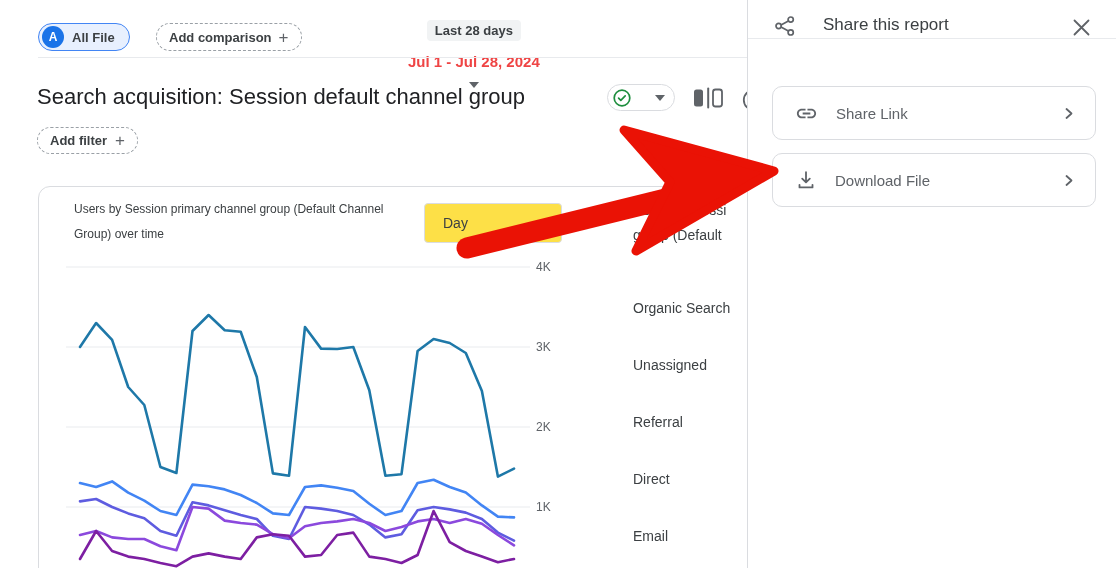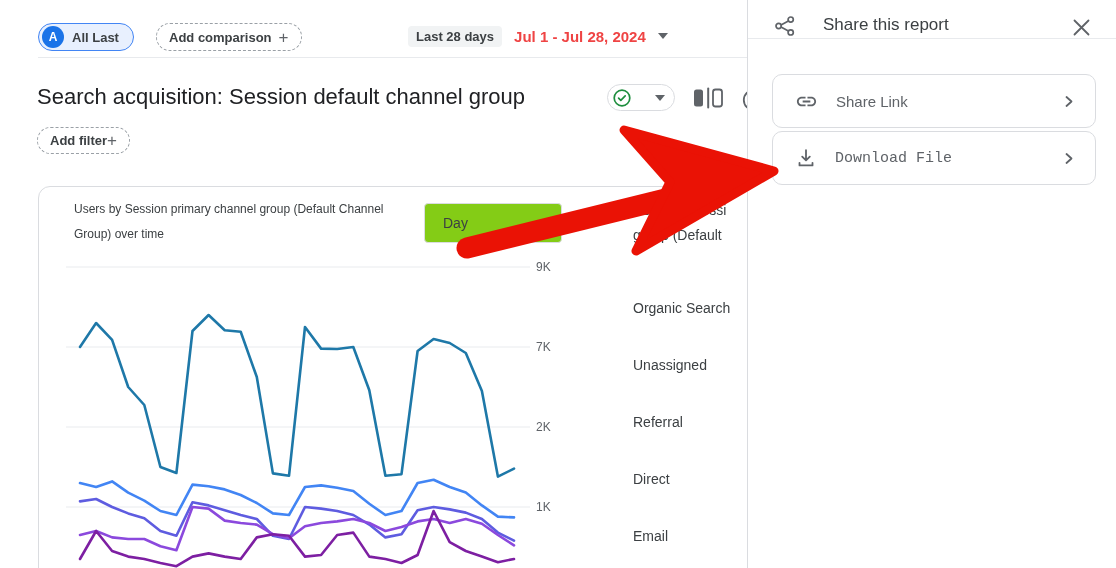--- a/index.html
+++ b/index.html
@@ -11,42 +11,42 @@
 
   .pill { position:absolute; display:flex; align-items:center; height:28px; border-radius:14px;
     font-size:13px; font-weight:bold; color:#3c4043; cursor:pointer; background:#fff; }
   #all-users-pill { left:38px; top:23px; padding:0 14px 0 3px; gap:8px;
     border:1px solid #4285f4; background:#e8f0fe; }
   #all-users-avatar { width:22px; height:22px; border-radius:50%; background:#1a73e8; color:#fff;
     font-size:12px; font-weight:bold; display:flex; align-items:center; justify-content:center; }
   #add-comparison-pill { left:156px; top:23px; padding:0 12px; gap:7px; border:1px dashed #9aa0a6; }
   .plus { font-size:17px; font-weight:400; color:#5f6368; line-height:1; }
 
-  #date-control { position:absolute; left:408px; top:20px; height:32px; display:flex; align-items:center; gap:12px; cursor:pointer; }
+  #date-control { position:absolute; left:408px; top:20px; height:32px; display:flex; align-items:center; gap:12px; cursor:pointer;flex-direction:column; }
   #date-preset { background:#f1f3f4; border-radius:4px; padding:3px 8px; font-size:13px; font-weight:bold; color:#3c4043; }
   #date-text { font-size:15px; font-weight:bold; color:#ef4444; }
   .caret { width:0; height:0; border-left:5px solid transparent; border-right:5px solid transparent;
     border-top:6px solid #5f6368; }
 
   #topbar-divider { position:absolute; left:38px; top:57px; width:710px; height:1px; background:#e8eaed; }
 
   #page-title { position:absolute; left:37px; top:84px; font-size:22px; font-weight:400; color:#202124; white-space:nowrap; }
   #verified-badge { position:absolute; left:607px; top:84px; width:68px; height:27px; border:1px solid #dadce0;
     border-radius:14px; display:flex; align-items:center; justify-content:space-between; padding:0 9px 0 4px; cursor:pointer; background:#fff; }
   #compare-icon-btn { position:absolute; left:692px; top:86px; cursor:pointer; }
   #insights-icon-btn { position:absolute; left:742px; top:87px; cursor:pointer; }
 
-  #add-filter-pill { left:37px; top:127px; height:27px; padding:0 12px; gap:0; border:1px dashed #9aa0a6;align-items:center; }
+  #add-filter-pill { left:37px; top:127px; height:27px; padding:0 12px; gap:8px; border:1px dashed #9aa0a6;align-items:center; }
 
   #chart-card { position:absolute; left:38px; top:186px; width:1060px; height:420px;
     border:1px solid #dadce0; border-radius:12px; background:#fff; }
 
   #line-chart-title { position:absolute; left:74px; top:197px; width:332px; font-size:12px; line-height:25px; color:#3c4043; }
   #day-select { position:absolute; left:424px; top:203px; width:138px; height:40px; border:1px solid #dadce0;
-    border-radius:4px; background:#84cc16; display:flex; align-items:center; justify-content:space-between;
+    border-radius:4px; background:#fde047; display:flex; align-items:center; justify-content:space-between;
     padding:0 14px 0 18px; font-size:14px; color:#3c4043; cursor:pointer; }
 
   #bar-title-1 { position:absolute; left:633px; top:198px; width:114px; font-size:14px; line-height:25px;
     color:#3c4043; white-space:nowrap; overflow:hidden; }
   #bar-title-2 { position:absolute; left:633px; top:223px; width:114px; font-size:14px; line-height:25px;
     color:#3c4043; white-space:nowrap; overflow:hidden; }
 
   .ytick { position:absolute; left:536px; font-size:12px; color:#5f6368; }
   .cat-label { position:absolute; left:633px; font-size:14px; color:#3c4043; white-space:nowrap;text-align:right; }
 
@@ -54,37 +54,37 @@
 
   
   #share-panel { position:absolute; left:747px; top:0; width:369px; height:568px; background:#fff;
     border-left:1px solid #dadce0; z-index:10; }
   #panel-header { position:relative; height:39px; border-bottom:1px solid #e8eaed; }
   #panel-share-icon { position:absolute; left:26px; top:15px; }
   #panel-title { position:absolute; left:75px; top:15px; font-size:17px; color:#3c4043; }
   #panel-close { position:absolute; left:322px; top:16px; cursor:pointer; padding:2px; }
   .share-item { position:absolute; left:24px; width:324px; height:54px; border:1px solid #dadce0;
     border-radius:10px; background:#fff; display:flex; align-items:center; cursor:pointer; }
-  #share-link-item { top:74px; }
-  #download-file-item { top:131px;font-family:Liberation Mono, monospace; }
+  #share-link-item { top:86px; }
+  #download-file-item { top:153px; }
   .share-item .item-icon { margin-left:22px; display:flex; }
   .share-item .item-label { margin-left:18px; font-size:15px; color:#5f6368; }
   .share-item .item-chevron { position:absolute; right:20px; display:flex; }
 
   
   #red-arrow { position:absolute; left:0; top:0; width:1116px; height:568px; z-index:20; pointer-events:none; }
 </style>
 </head>
 <body>
 
 <div id="main">
 
   <div id="all-users-pill" class="pill">
     <span id="all-users-avatar">A</span>
-    <span>All Last</span>
+    <span>All File</span>
   </div>
   <div id="add-comparison-pill" class="pill">
     <span>Add comparison</span>
     <span class="plus">+</span>
   </div>
   <div id="date-control">
     <span id="date-preset">Last 28 days</span>
     <span id="date-text">Jul 1 - Jul 28, 2024</span>
     <span class="caret"></span>
   </div>
@@ -120,22 +120,22 @@
 
   <div id="chart-card"></div>
   <div id="line-chart-title">Users by Session primary channel group (Default Channel Group) over time</div>
   <div id="day-select">
     <span>Day</span>
     <span class="caret"></span>
   </div>
   <div id="bar-title-1">Users by Sessi</div>
   <div id="bar-title-2">group (Default</div>
 
-  <div class="ytick" style="top:260px">9K</div>
-  <div class="ytick" style="top:340px">7K</div>
+  <div class="ytick" style="top:260px">4K</div>
+  <div class="ytick" style="top:340px">3K</div>
   <div class="ytick" style="top:420px">2K</div>
   <div class="ytick" style="top:500px">1K</div>
 
   <div class="cat-label" style="top:300px">Organic Search</div>
   <div class="cat-label" style="top:357px">Unassigned</div>
   <div class="cat-label" style="top:414px">Referral</div>
   <div class="cat-label" style="top:471px">Direct</div>
   <div class="cat-label" style="top:528px">Email</div>
 </div>
 

